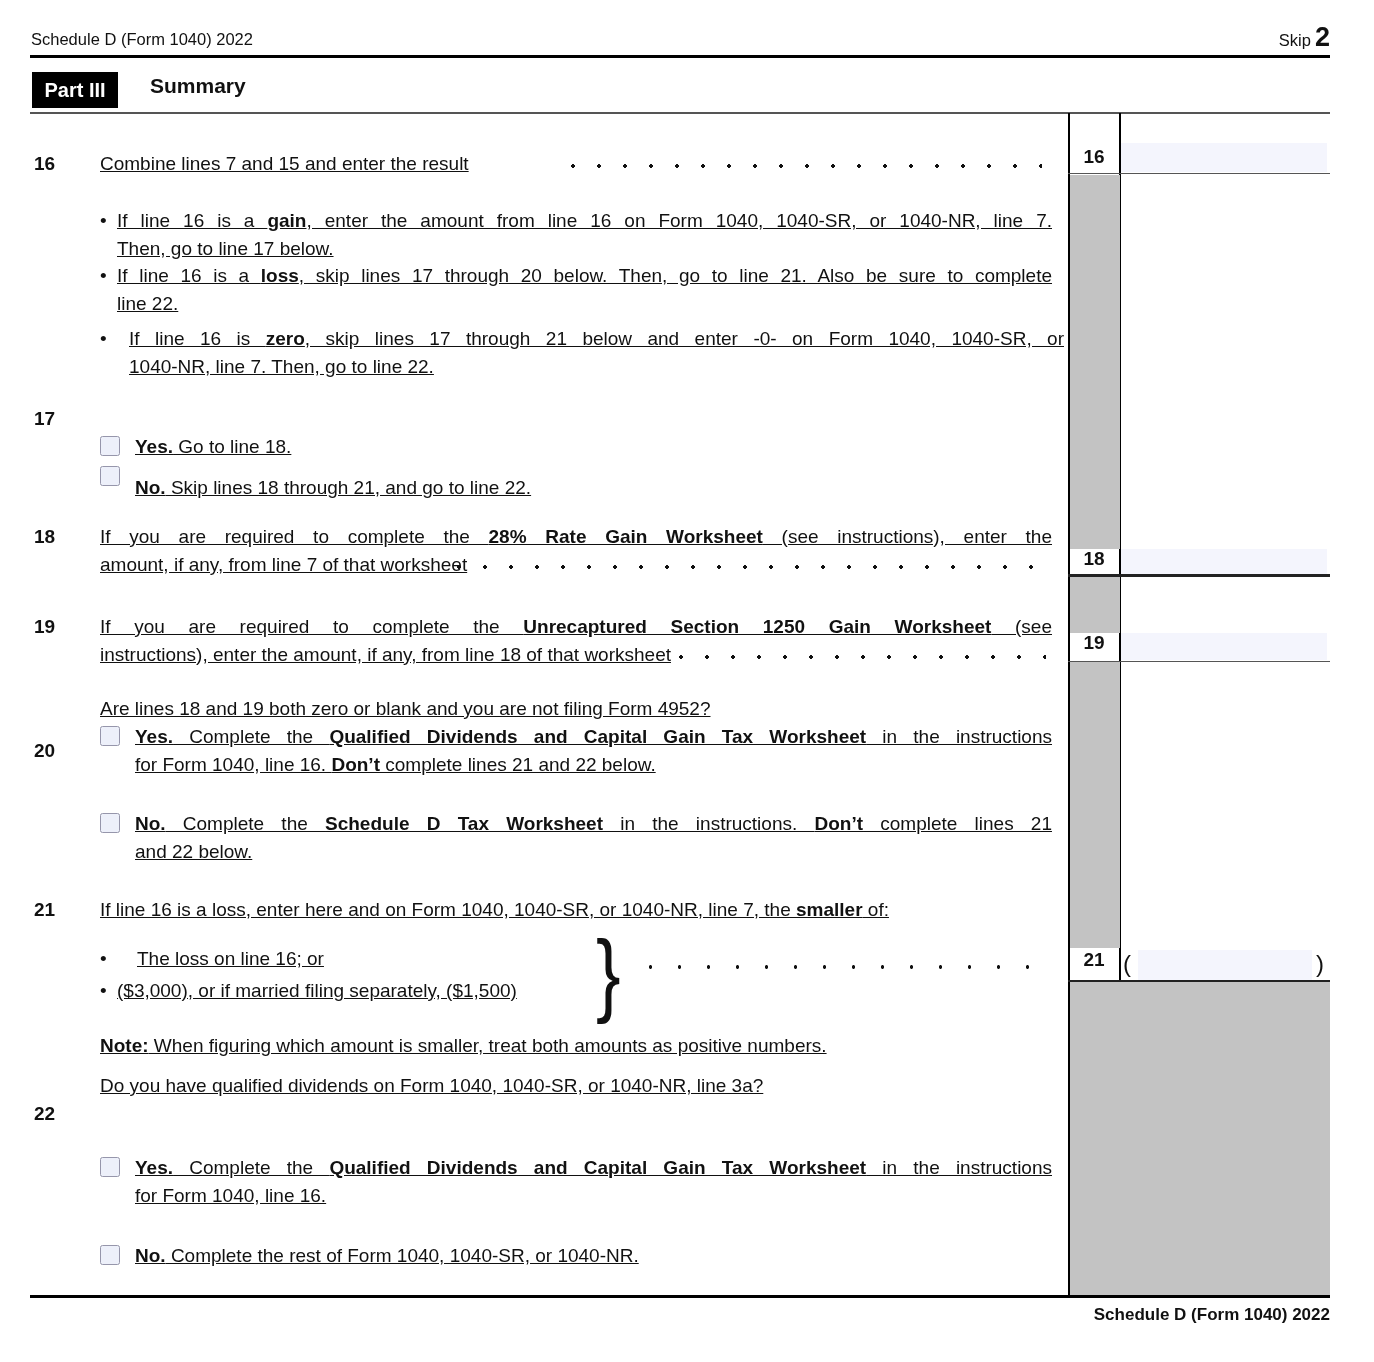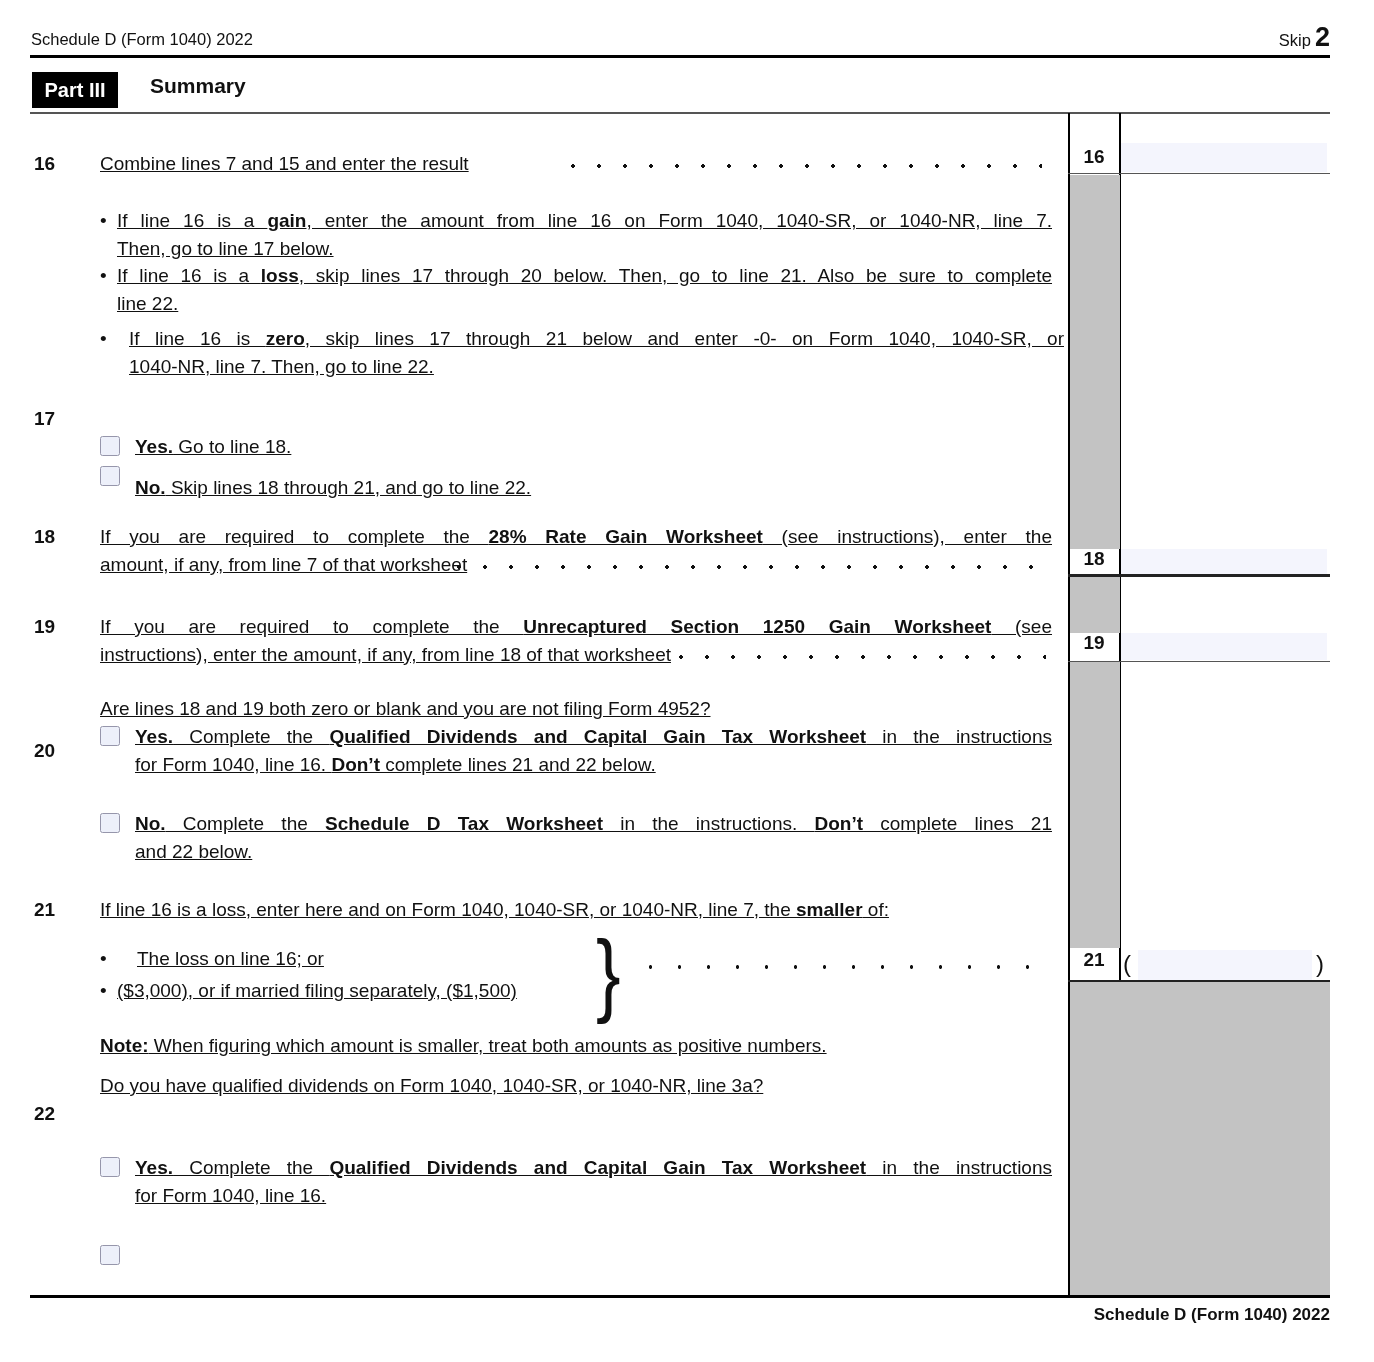--- a/index.html
+++ b/index.html
@@ -150,17 +150,18 @@
   <div class="abs txt bold" style="left:34px;top:1100px;">22</div>
   <div class="abs rline" style="left:100px;top:1072px;"><span>Do you have qualified dividends on Form 1040, 1040-SR, or 1040-NR, line 3a?</span></div>
 
   <div class="abs cb" style="left:100px;top:1157px;"></div>
   <div class="abs" style="left:135px;top:1154px;width:917px;">
     <div class="rline just"><span style="font-weight: bold;">Yes.</span><span> Complete the </span><span style="font-weight: bold;">Qualified Dividends and Capital Gain Tax Worksheet</span><span> in the instructions</span></div>
     <div class="rline"><span>for Form 1040, line 16.</span></div>
   </div>
 
   <div class="abs cb" style="left:100px;top:1245px;"></div>
+  <div class="abs rline" style="left:135px;top:1242px;"><span style="font-weight: bold;">No.</span><span> Complete the rest of Form 1040, 1040-SR, or 1040-NR.</span></div>
 
   <div class="abs rule" style="left:30px;top:1295px;width:1300px;height:3px;"></div>
   <div class="abs footer-txt" style="right:44px;top:1305px;">Schedule D (Form 1040) 2022</div>
 
 </div>
 
 </body></html>

